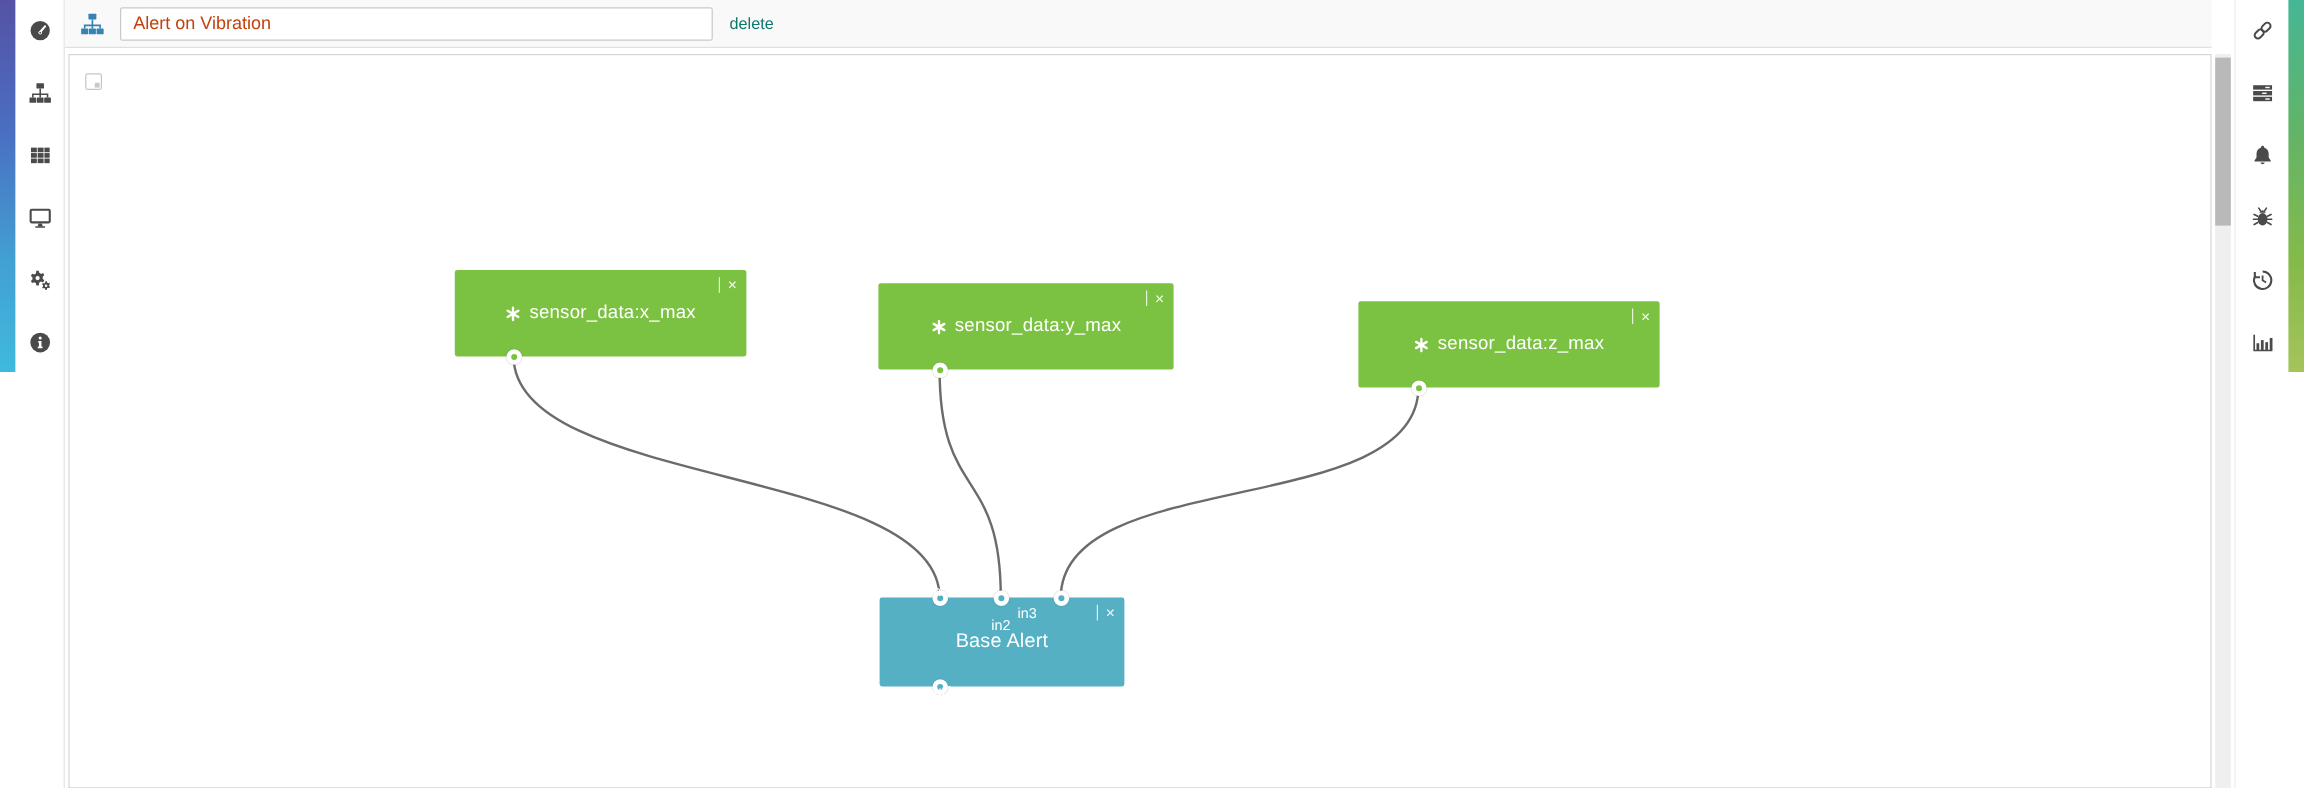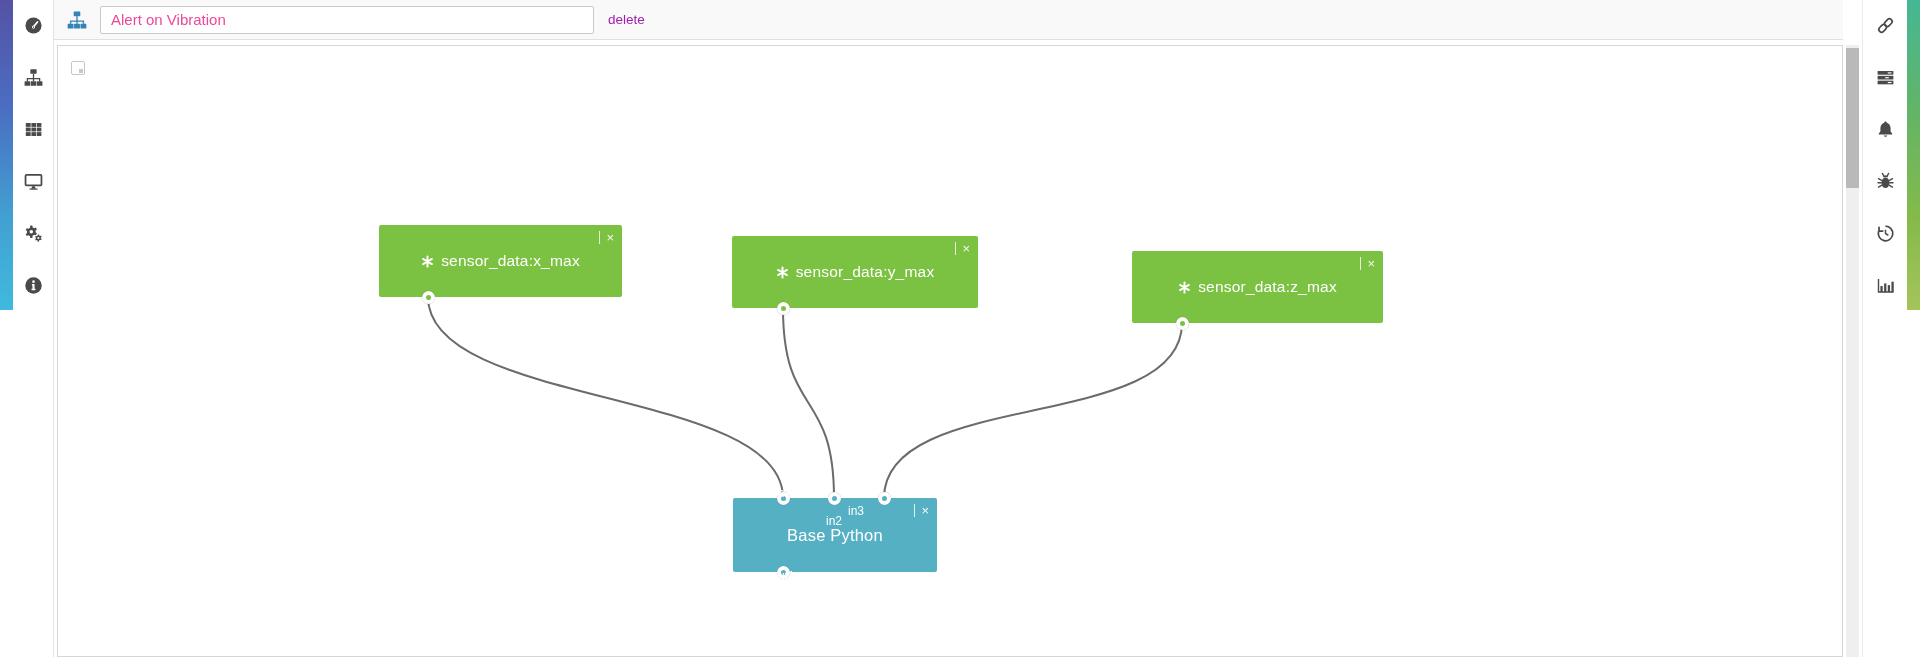--- a/index.html
+++ b/index.html
@@ -16,23 +16,23 @@
   .ic{width:21px;height:21px;display:block;}
   
   .topbar{
     position:absolute;left:54px;top:0;width:1789px;height:40px;background:#f9f9f9;
     border-bottom:1px solid #e0e0e0;display:flex;align-items:center;padding-left:12px;box-sizing:border-box;
   }
   .wf-icon{width:22px;height:22px;margin-right:12px;display:flex;align-items:center;}
   .wf-icon .ic{width:22px;height:22px;}
   .title-input{
     width:472px;height:26px;border:1px solid #c9c9c9;border-radius:2px;background:#fff;
-    font-family:"Liberation Sans",sans-serif;font-size:15px;color:#ec4899;padding:0 10px;outline:none;
-  }
-  .delete-link{margin-left:14px;font-size:13.5px;color:#a21caf;text-decoration:none;cursor:pointer;}
+    font-family:"Liberation Sans",sans-serif;font-size:15px;color:#c2410c;padding:0 10px;outline:none;
+  }
+  .delete-link{margin-left:14px;font-size:13.5px;color:#0f766e;text-decoration:none;cursor:pointer;}
   
   .canvas{
     position:absolute;left:57px;top:45px;width:1786px;height:612px;background:#fff;
     border:1px solid #d6d6d6;box-sizing:border-box;
   }
   .corner-box{
     position:absolute;left:13px;top:15px;width:12px;height:12px;background:#fff;
     border:1px solid #c6c6c6;border-radius:2px;
   }
   .corner-box::after{
@@ -215,21 +215,21 @@
         </span>
         <span>sensor_data:z_max</span>
       </div>
       <span class="node-close">×</span>
     </div>
     <span class="port" style="left: 1117.5px; top: 270.5px;">
       <span class="port-dot" style="background: rgb(124, 194, 66);"></span>
     </span>
     <div class="node processor" style="left: 675px; top: 452px; width: 204px; height: 74px; background: rgb(85, 176, 196);">
       <div class="node-title">
-        <span>Base Python</span>
+        <span>Base Alert</span>
       </div>
       <span class="node-close">×</span>
     </div>
     <span class="port" style="left: 718.5px; top: 445.5px;">
       <span class="port-dot" style="background: rgb(85, 176, 196);"></span>
     </span>
     <span class="port-label" style="left: 725px; top: 440px;">in1</span>
     <span class="port" style="left: 769.5px; top: 445.5px;">
       <span class="port-dot" style="background: rgb(85, 176, 196);"></span>
     </span>

